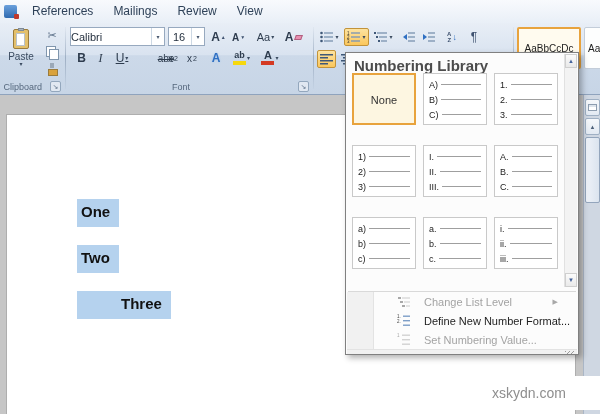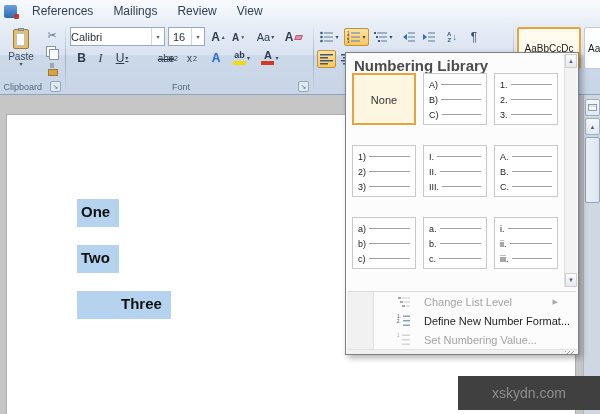--- a/index.html
+++ b/index.html
@@ -111,21 +111,21 @@
 
   .vscroll { position:absolute; right:0; top:0; width:17px; height:319px; background:#cfd7e2; border-left:1px solid #aab6c6; }
   .vbtn { position:absolute; left:1px; width:15px; height:17px; background:linear-gradient(#f6f8fb,#e2e9f2);
           border:1px solid #9fb0c4; border-radius:2px; display:flex; align-items:center; justify-content:center;
           font-size:6px; color:#4c5f77; }
   .v-ruler{top:4px;} .v-up{top:23px;}
   .ruler-glyph{width:9px;height:7px;background:#fff;border:1px solid #8d9db0; box-shadow:inset 0 2px 0 #dde4ec;}
   .thumb { position:absolute; left:1px; top:42px; width:15px; height:66px;
            background:linear-gradient(90deg,#eef2f8,#dbe4ef); border:1px solid #93a5bc; border-radius:2px; }
 
-  .watermark-box { position:absolute; left:458px; top:281px; width:142px; height:34px; background:#404040;
+  .watermark-box { position:absolute; left:458px; top:281px; width:142px; height:34px; background:#ffffff;
                    display:flex; align-items:center; justify-content:center; font-size:14px; color:#8e8e8e; z-index:5; }
 
   
   .dd { position:absolute; left:345px; top:52px; width:234px; height:303px; background:#fcfcfc;
         border:1px solid #808080; box-shadow:3px 3px 6px rgba(0,0,0,.3); z-index:30; }
   .dd-header { position:absolute; left:8px; top:4px; font-size:15px; font-weight:bold; color:#4c4c4c; }
   .dd-scroll { position:absolute; right:1px; top:1px; width:13px; height:233px; background:#f3f3f3; border-left:1px solid #e1e1e1; }
   .dd-up,.dd-down { position:absolute; left:0; width:12px; height:14px; display:flex; align-items:center;
         justify-content:center; font-size:6px; color:#44639c; background:linear-gradient(#fbfbfb,#e9e9e9); border:1px solid #cfcfcf; }
   .dd-up{top:0;} .dd-down{bottom:0;}

